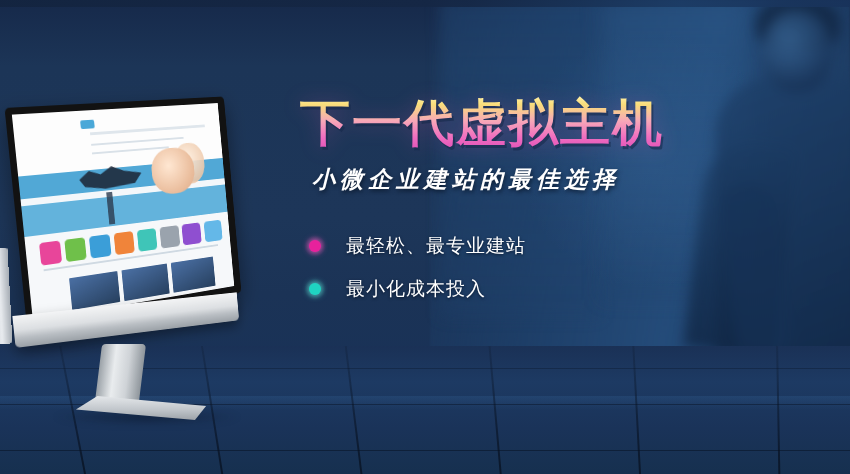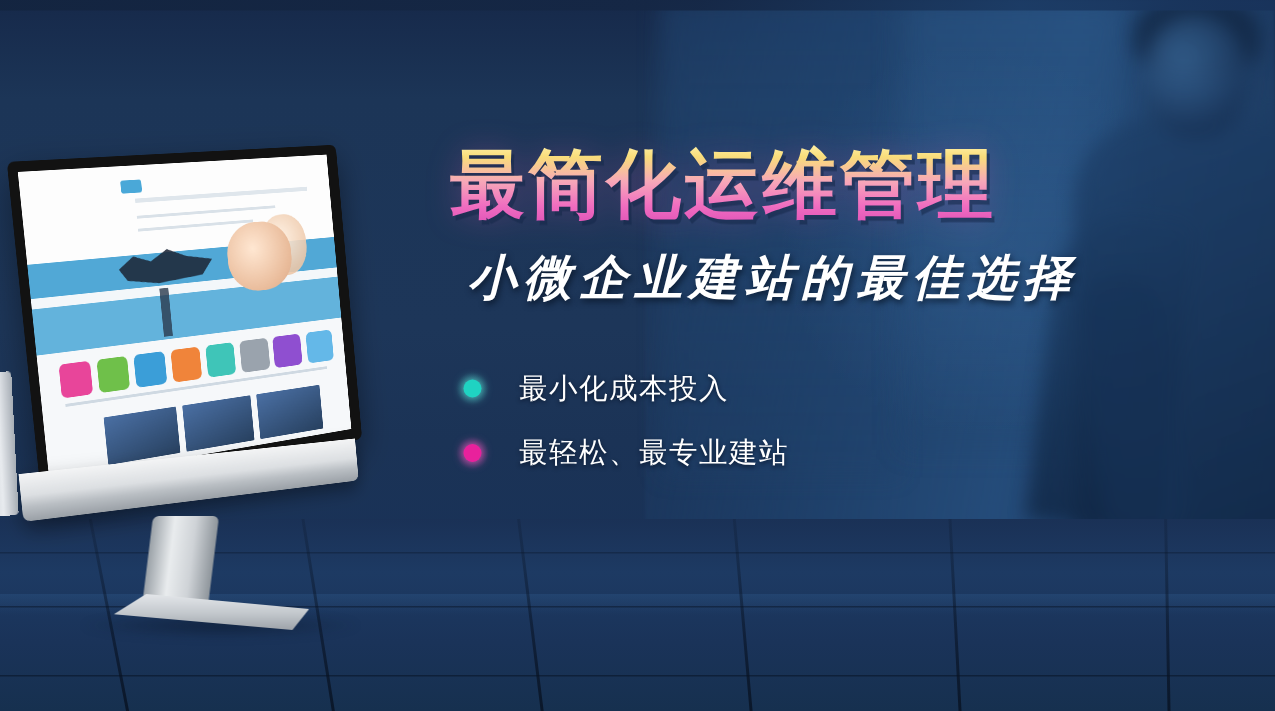--- a/index.html
+++ b/index.html
@@ -192,21 +192,21 @@
     background:linear-gradient(180deg,#fff0a8 0%,#f9dd7a 16%,#f7a8b8 46%,#f06ec0 76%,#e052b8 100%);
     -webkit-background-clip:text;background-clip:text;
     -webkit-text-fill-color:transparent;color:transparent;
     filter:drop-shadow(2px 3px 0 rgba(20,40,72,.55)) drop-shadow(0 0 10px rgba(236,92,180,.22));
     white-space:nowrap;
   }
   .subhead{
     margin:14px 0 0 12px;
     font-family:"DejaVu Serif","Liberation Serif",serif;
     font-weight:bold;font-style:italic;
-    font-size:32px;letter-spacing:5px;
+    font-size:23px;letter-spacing:5px;
     color:#ffffff;
     text-shadow:1px 2px 4px rgba(6,16,32,.75);
     white-space:nowrap;
   }
   .bullets{list-style:none;margin:38px 0 0 4px;padding:0;}
   .bullet{display:flex;align-items:center;margin-bottom:17px;}
   .dot-wrap{
     width:22px;height:22px;border-radius:50%;
     display:flex;align-items:center;justify-content:center;
     margin-right:20px;flex:0 0 22px;
@@ -286,32 +286,32 @@
         </div>
       </div>
     </div>
     <div class="mon-chin"></div>
     <div class="mon-neck"></div>
     <div class="mon-foot"></div>
   </div>
   <div class="edge-panel"></div>
 
   <div class="content">
-    <h1 class="headline">最简化运维管理</h1>
+    <h1 class="headline">下一代虚拟主机</h1>
     <div class="subhead">小微企业建站的最佳选择</div>
 
     <ul class="bullets">
+      <li class="bullet">
+        <span class="dot-wrap" style="background:radial-gradient(circle,rgba(255,90,196,.38),rgba(255,90,196,0) 70%)">
+          <span class="dot" style="background:#e8219c;box-shadow:0 0 7px #ff5ac4"></span>
+        </span>
+        <span class="bullet-text">最轻松、最专业建站</span>
+      </li>
       <li class="bullet">
         <span class="dot-wrap" style="background:radial-gradient(circle,rgba(95,240,226,.32),rgba(95,240,226,0) 70%)">
           <span class="dot" style="background:#1fd3c2;box-shadow:0 0 7px #5ff0e2"></span>
         </span>
         <span class="bullet-text">最小化成本投入</span>
       </li>
-      <li class="bullet">
-        <span class="dot-wrap" style="background:radial-gradient(circle,rgba(255,90,196,.38),rgba(255,90,196,0) 70%)">
-          <span class="dot" style="background:#e8219c;box-shadow:0 0 7px #ff5ac4"></span>
-        </span>
-        <span class="bullet-text">最轻松、最专业建站</span>
-      </li>
     </ul>
   </div>
 
 </div>
 
 </body></html>

